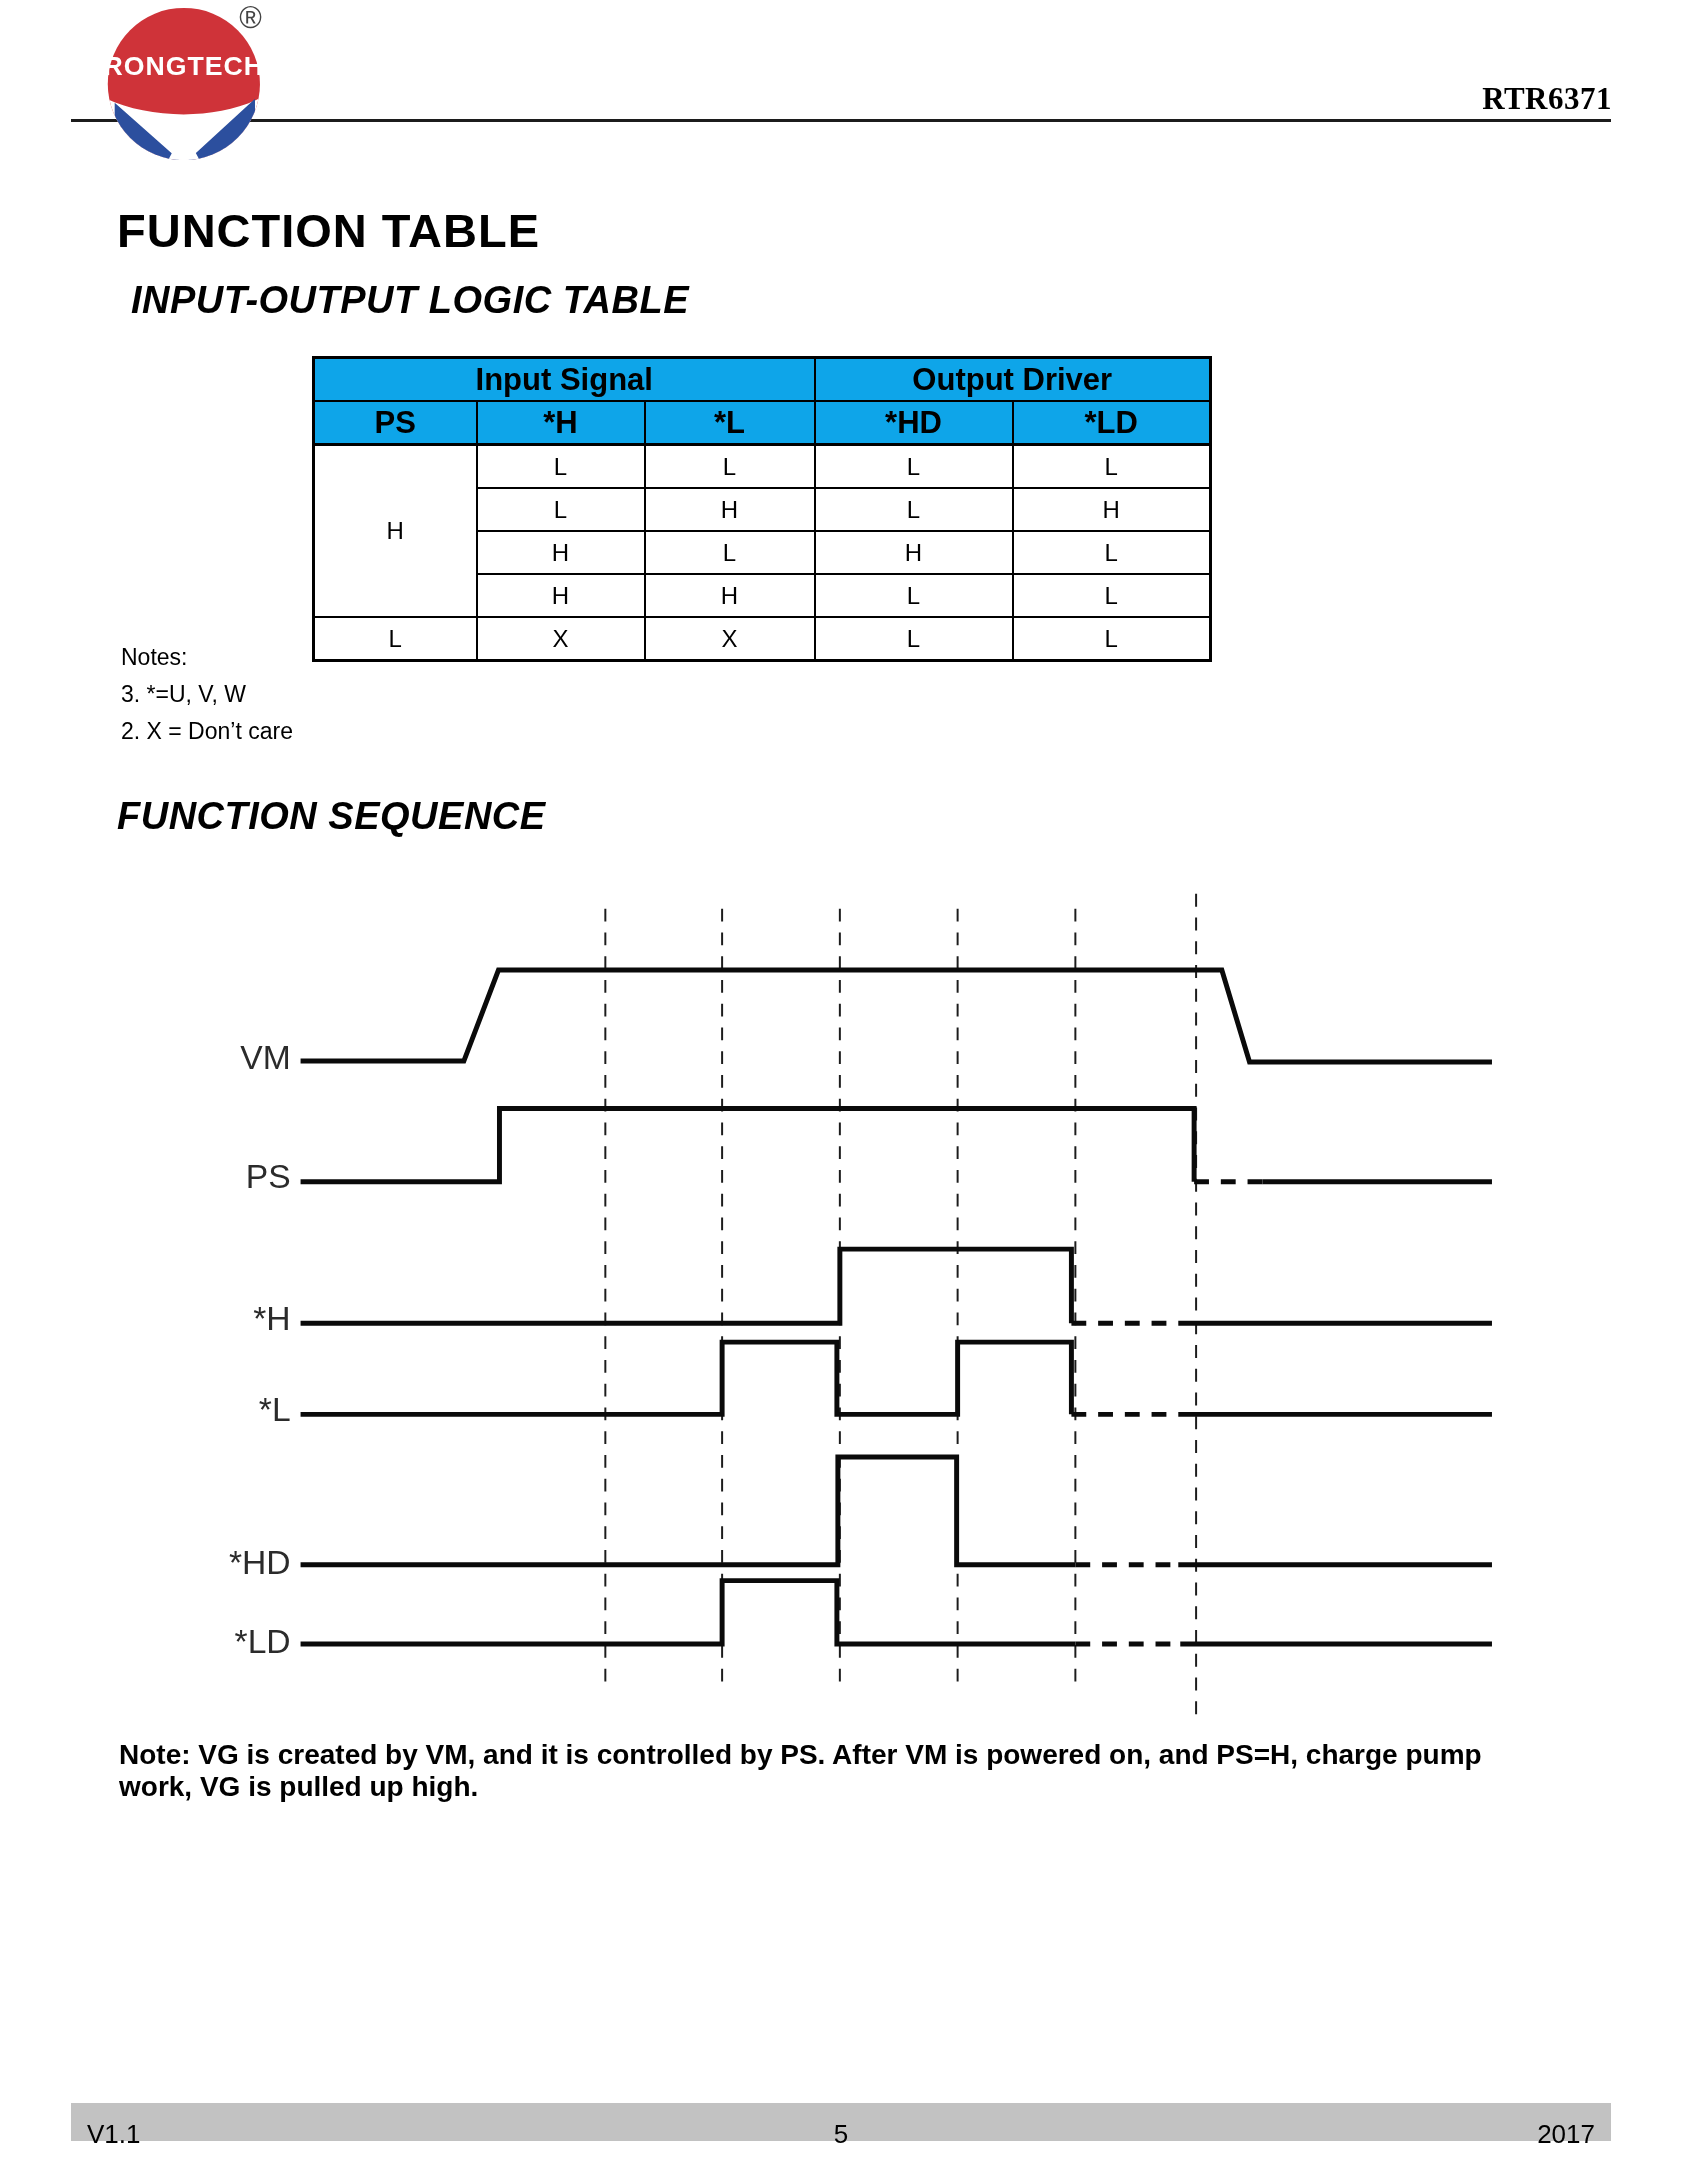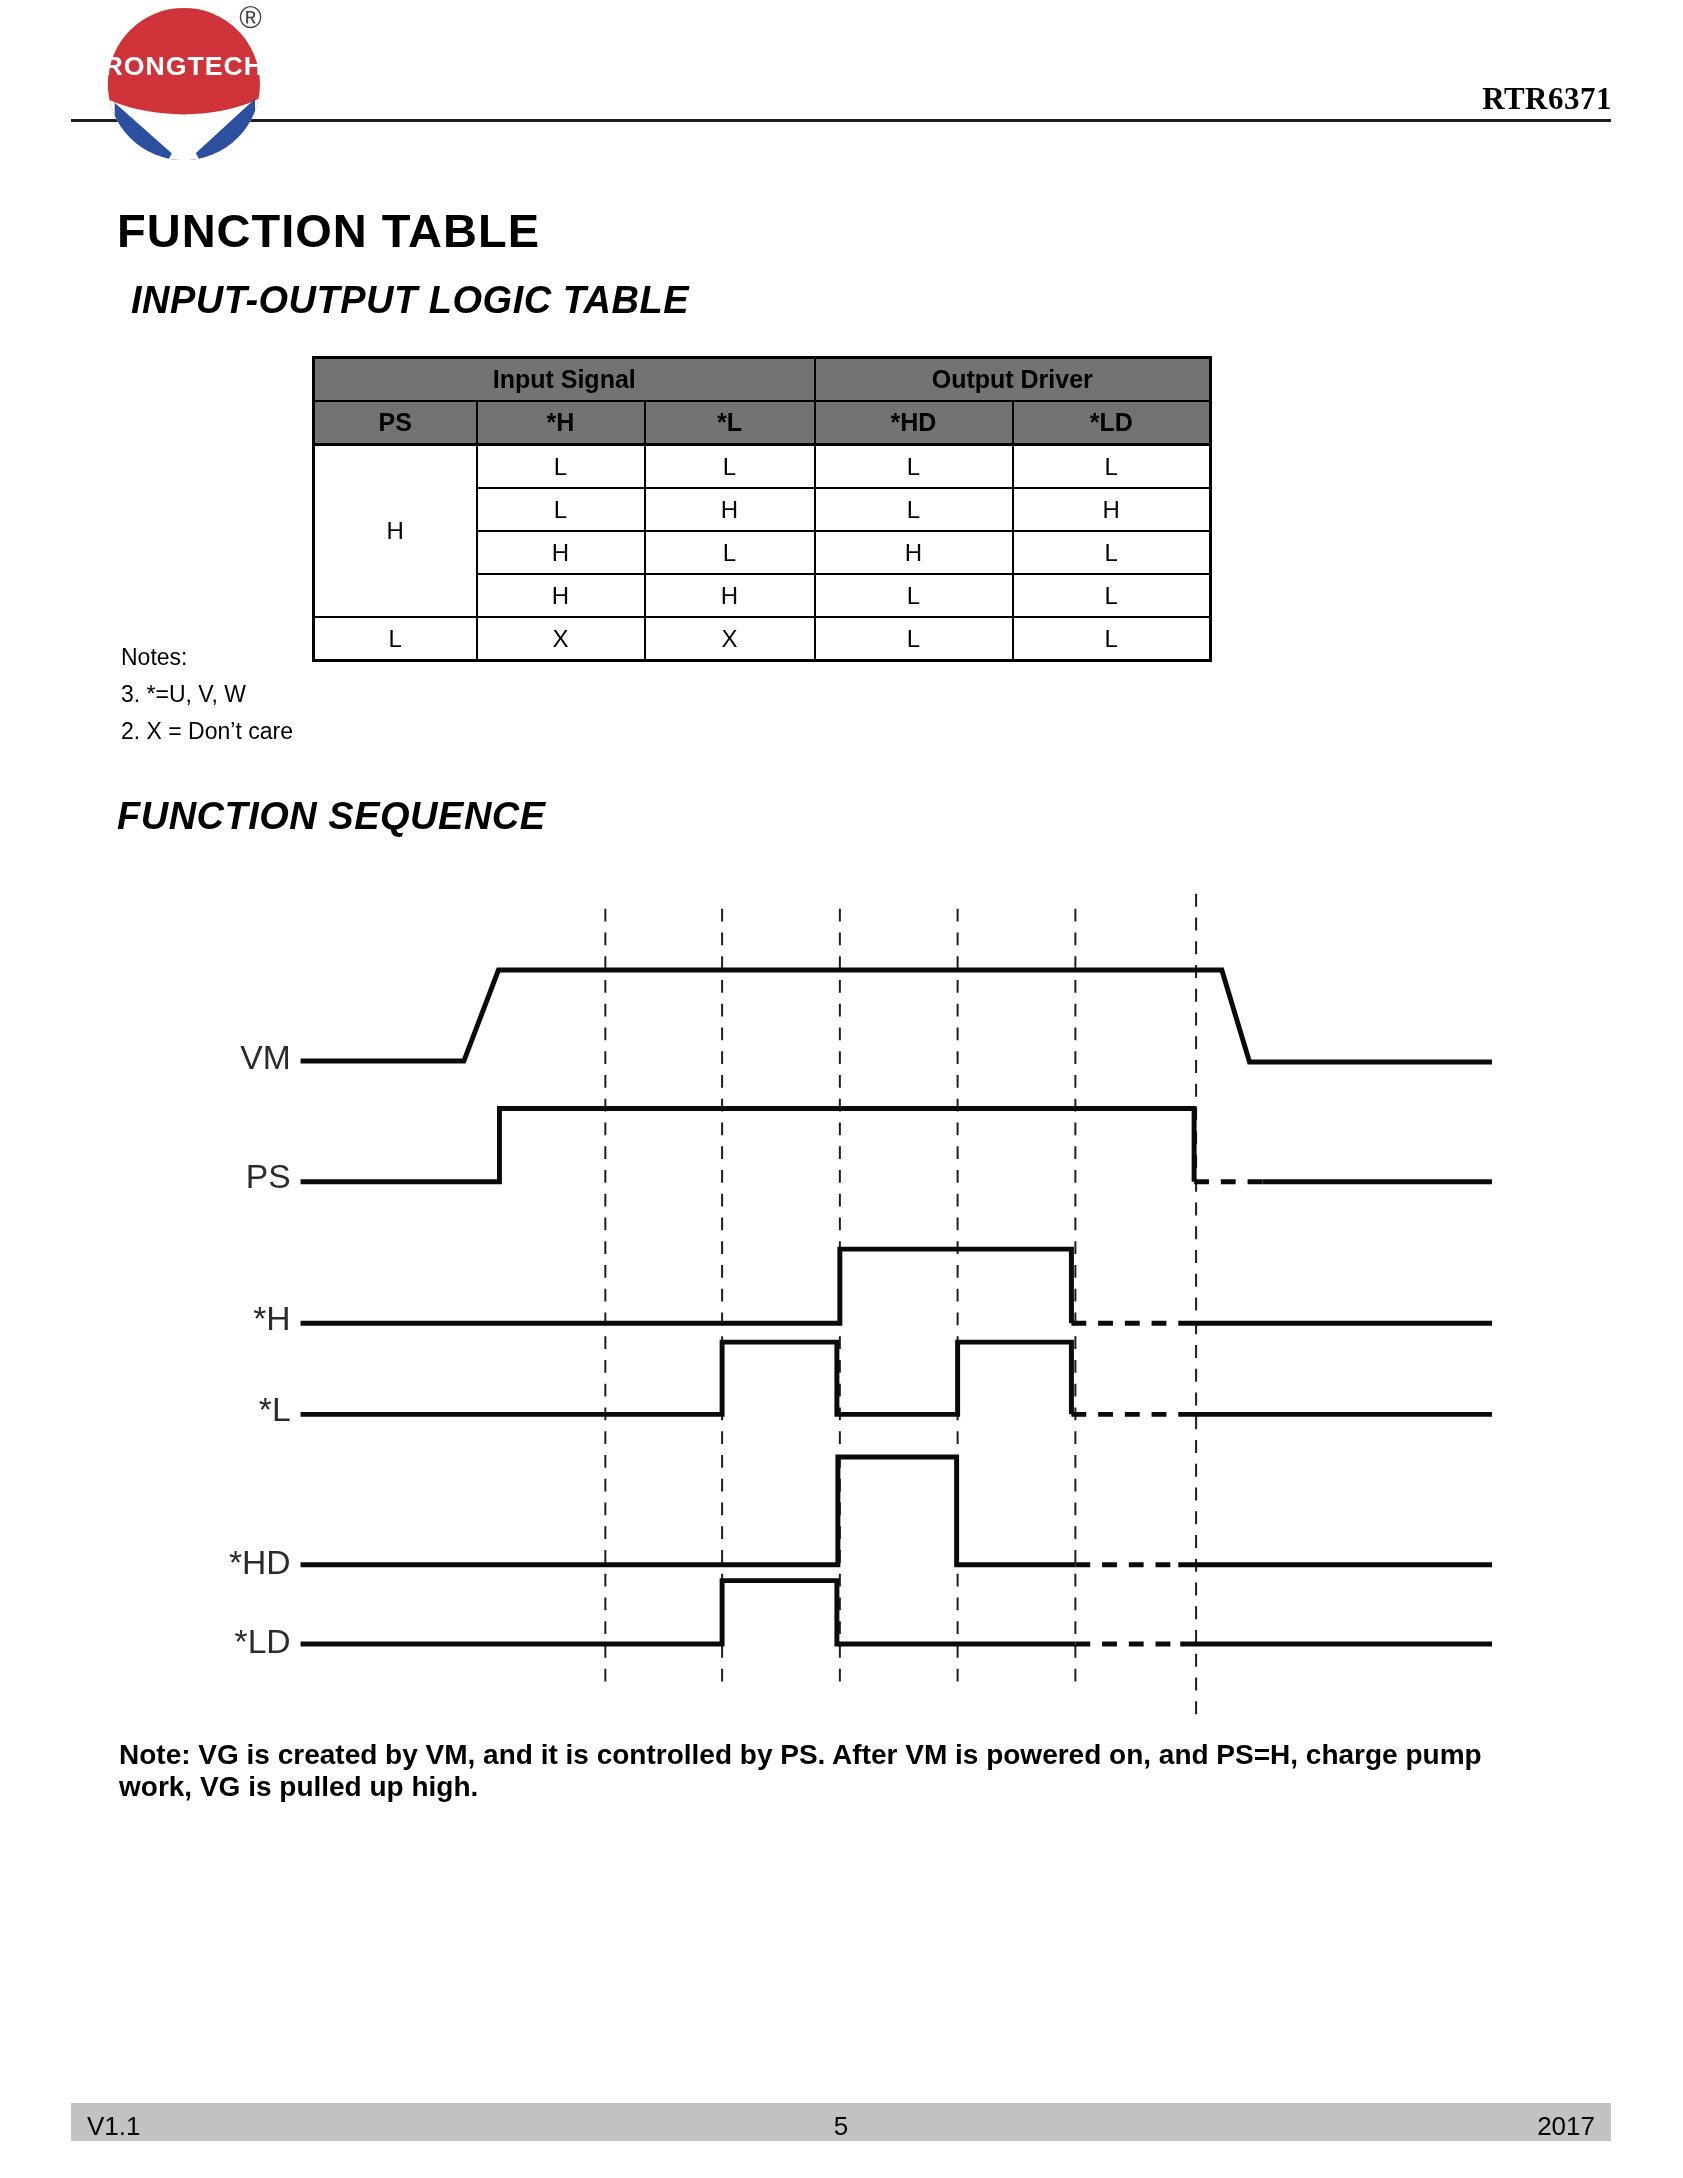--- a/index.html
+++ b/index.html
@@ -14,33 +14,33 @@
   
   .h-main{left:117px;top:203px;font-size:47px;font-weight:700;letter-spacing:1px;}
   .h-sub{font-size:38px;font-weight:bold;font-style:italic;letter-spacing:0.5px;}
   .h-sub.logic{left:131px;top:279px;}
   .h-sub.seq{left:117px;top:795px;}
 
   
   .logic-table{left:312px;top:356px;border-collapse:collapse;table-layout:fixed;}
   .logic-table th,.logic-table td{border:2px solid #000;text-align:center;vertical-align:middle;
       padding:0;height:41px;font-size:24px;}
-  .logic-table th{background:#737373;font-weight:bold;font-size:25px;}
+  .logic-table th{background:#0ea5e9;font-weight:bold;font-size:31px;}
   .logic-table{border:3px solid #000;}
   .logic-table thead tr.cols th{border-bottom:3px solid #000;}
 
   
   .notes{left:121px;top:639px;font-size:23px;line-height:37px;}
 
   
   .seq-note{left:119px;top:1739px;width:1416px;font-size:28px;font-weight:bold;}
 
   
   .footer{left:71px;top:2103px;width:1540px;height:38px;background:#c2c2c2;font-size:26px;}
-  .footer span{position:absolute;top:4px;line-height:38px;}
+  .footer span{position:absolute;top:12px;line-height:38px;}
   .footer .f-left{left:16px;}
   .footer .f-center{left:0;width:100%;text-align:center;}
   .footer .f-right{right:16px;}
 
   svg text.sig-label{font-family:"Liberation Sans",sans-serif;font-size:34px;fill:#2b2b2b;}
   svg text.logo-text{font-family:"Liberation Sans",sans-serif;font-weight:bold;font-size:27px;
       fill:#ffffff;letter-spacing:1px;}
   svg text.reg-mark{font-family:"Liberation Sans",sans-serif;font-size:31px;fill:#444;}
 </style>
 </head>

